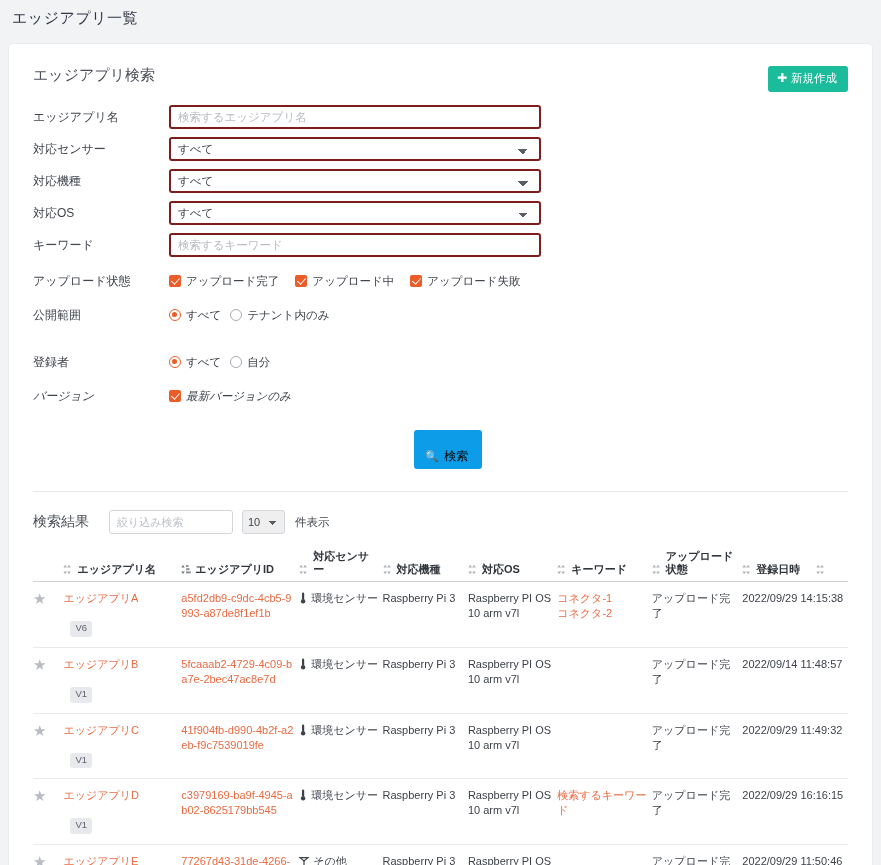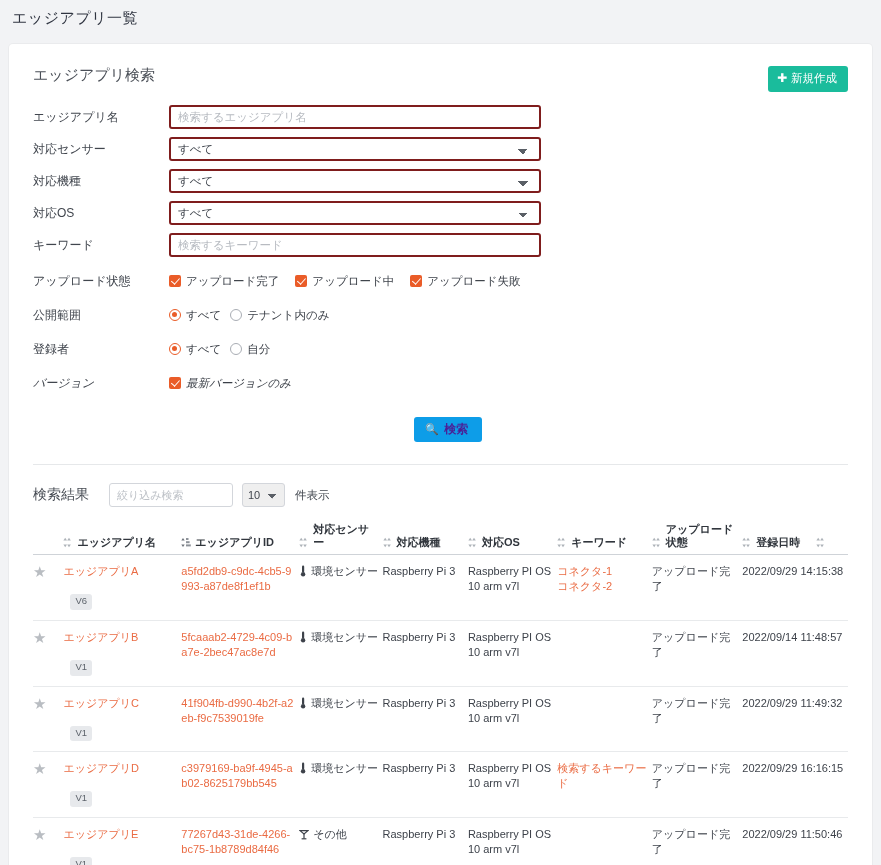--- a/index.html
+++ b/index.html
@@ -133,28 +133,27 @@
     width: 5.2px; height: 5.2px;
     border-radius: 50%;
     background: #ea5c28;
   }
   .rad.off { border-color: #a9adb4; }
 
   .search-wrap { text-align: center; margin: 22px 0 0 0; padding-left: 15px; }
   .btn-search {
     background: #0d9de8;
     border: none;
-    color: #4c1d95;
+    color: #000000;
     font-size: 12px;
     border-radius: 3px;
-    padding: 6px 14px 7px 12px;
+    padding: 20px 14px 7px 12px;
     cursor: pointer;
     font-family: inherit;
     line-height: 1;
-    font-weight: bold;
   }
   .btn-search .mag { margin-right: 5px; font-size: 11px; }
 
   hr.div {
     border: none;
     border-top: 1px solid #e6e8ea;
     margin: 22px 0 0 0;
   }
 
   
@@ -340,21 +339,21 @@
           <span class="rad on"></span>
           <span>すべて</span>
         </label>
         <label class="radio-item">
           <span class="rad off"></span>
           <span>テナント内のみ</span>
         </label>
       </div>
     </div>
 
-    <div class="form-row" style="margin-top:10px;align-items:center;">
+    <div class="form-row" style="margin-top:23px;align-items:center;">
       <div class="form-label">登録者</div>
       <div class="form-ctrl checks">
         <label class="radio-item">
           <span class="rad on"></span>
           <span>すべて</span>
         </label>
         <label class="radio-item">
           <span class="rad off"></span>
           <span>自分</span>
         </label>

